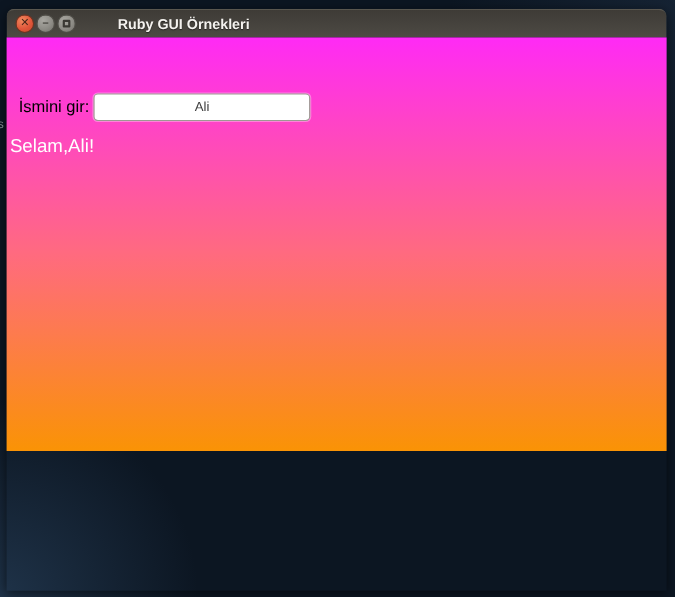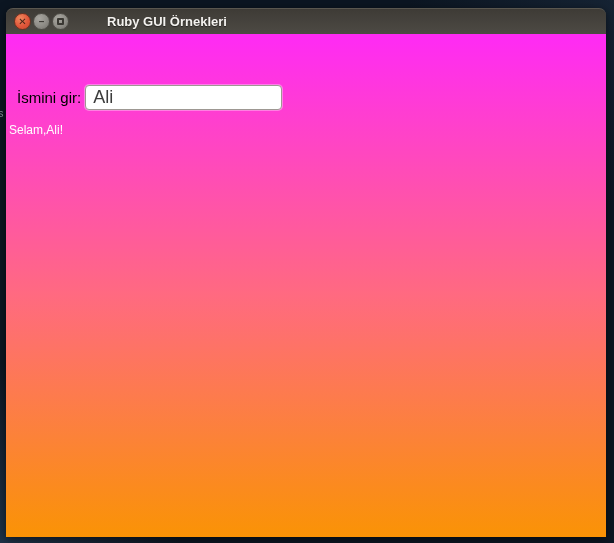--- a/index.html
+++ b/index.html
@@ -87,21 +87,21 @@
     font-size: 13px;
     font-weight: bold;
     color: var(--title-text);
     text-shadow: 0 1px 1px rgba(0,0,0,0.5);
     white-space: nowrap;
     padding-left: 23px;
   }
 
   .content {
     position: relative;
-    height: 503px;
+    height: 376px;
     background: linear-gradient(180deg,
       var(--gradient-top) 0%,
       var(--gradient-mid) 52%,
       var(--gradient-bottom) 100%);
   }
 
   .form-row {
     position: absolute;
     left: 11px;
     top: 50px;
@@ -117,46 +117,47 @@
     white-space: nowrap;
   }
 
   .name-input {
     width: 197px;
     height: 25px;
     border: 1px solid #9d9892;
     border-radius: 4px;
     background: #ffffff;
     font-family: "Liberation Sans", "DejaVu Sans", sans-serif;
-    font-size: 18px;
+    font-size: 12px;
     color: var(--input-text);
     padding: 0 7px;
     outline: none;
     box-shadow: 0 0 0 1px rgba(255,255,255,0.35);
+    text-align: center;
   }
 
   .greet-button {
     margin-left: 6px;
     width: 91px;
     height: 26px;
     border: 1px solid var(--button-border);
     border-radius: 4px;
     background: linear-gradient(180deg, var(--button-face-top) 0%, var(--button-face-bottom) 100%);
     font-family: "Liberation Sans", "DejaVu Sans", sans-serif;
     font-size: 14px;
     color: var(--button-text);
     box-shadow: 0 1px 1px rgba(0,0,0,0.25), 0 0 0 1px rgba(255,255,255,0.25);
     cursor: default;
   }
 
   .greeting {
     position: absolute;
     left: 3px;
     top: 89px;
-    font-size: 12px;
+    font-size: 17px;
     color: var(--greeting-text-color);
   }
 </style>
 </head>
 <body>
 
 <div class="desktop">
 
   <span class="desktop-fragment">s</span>
 

